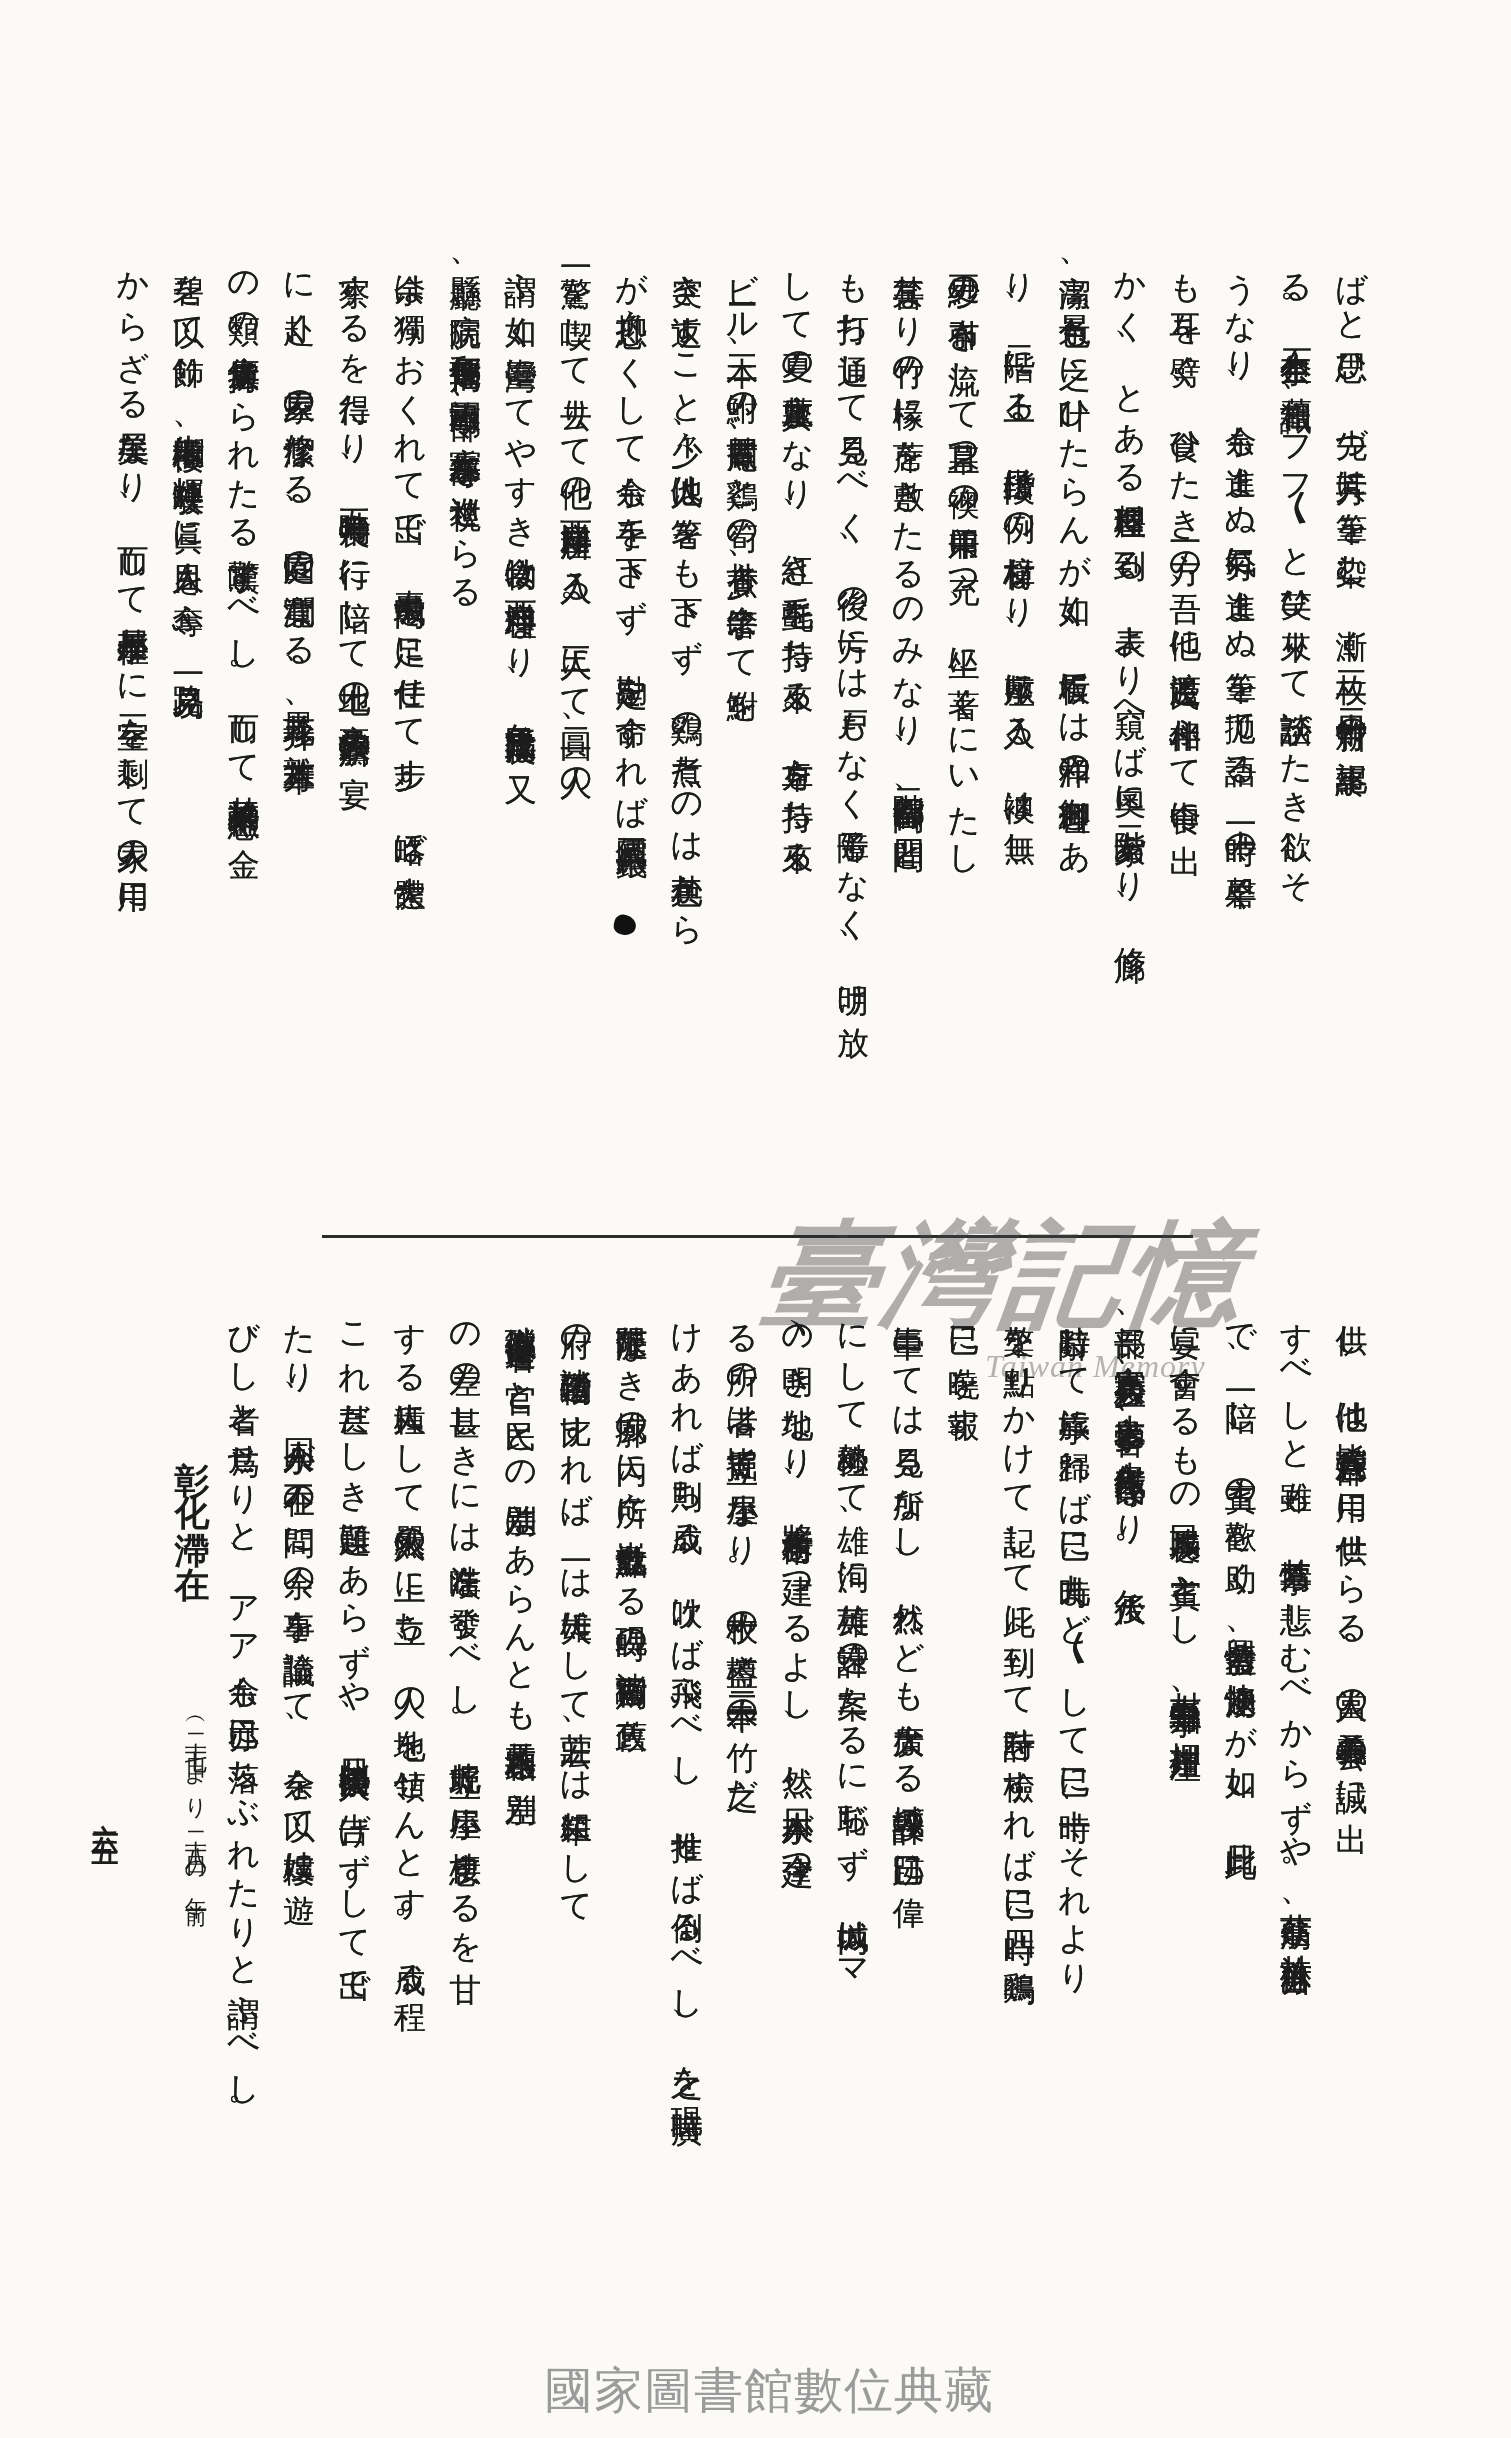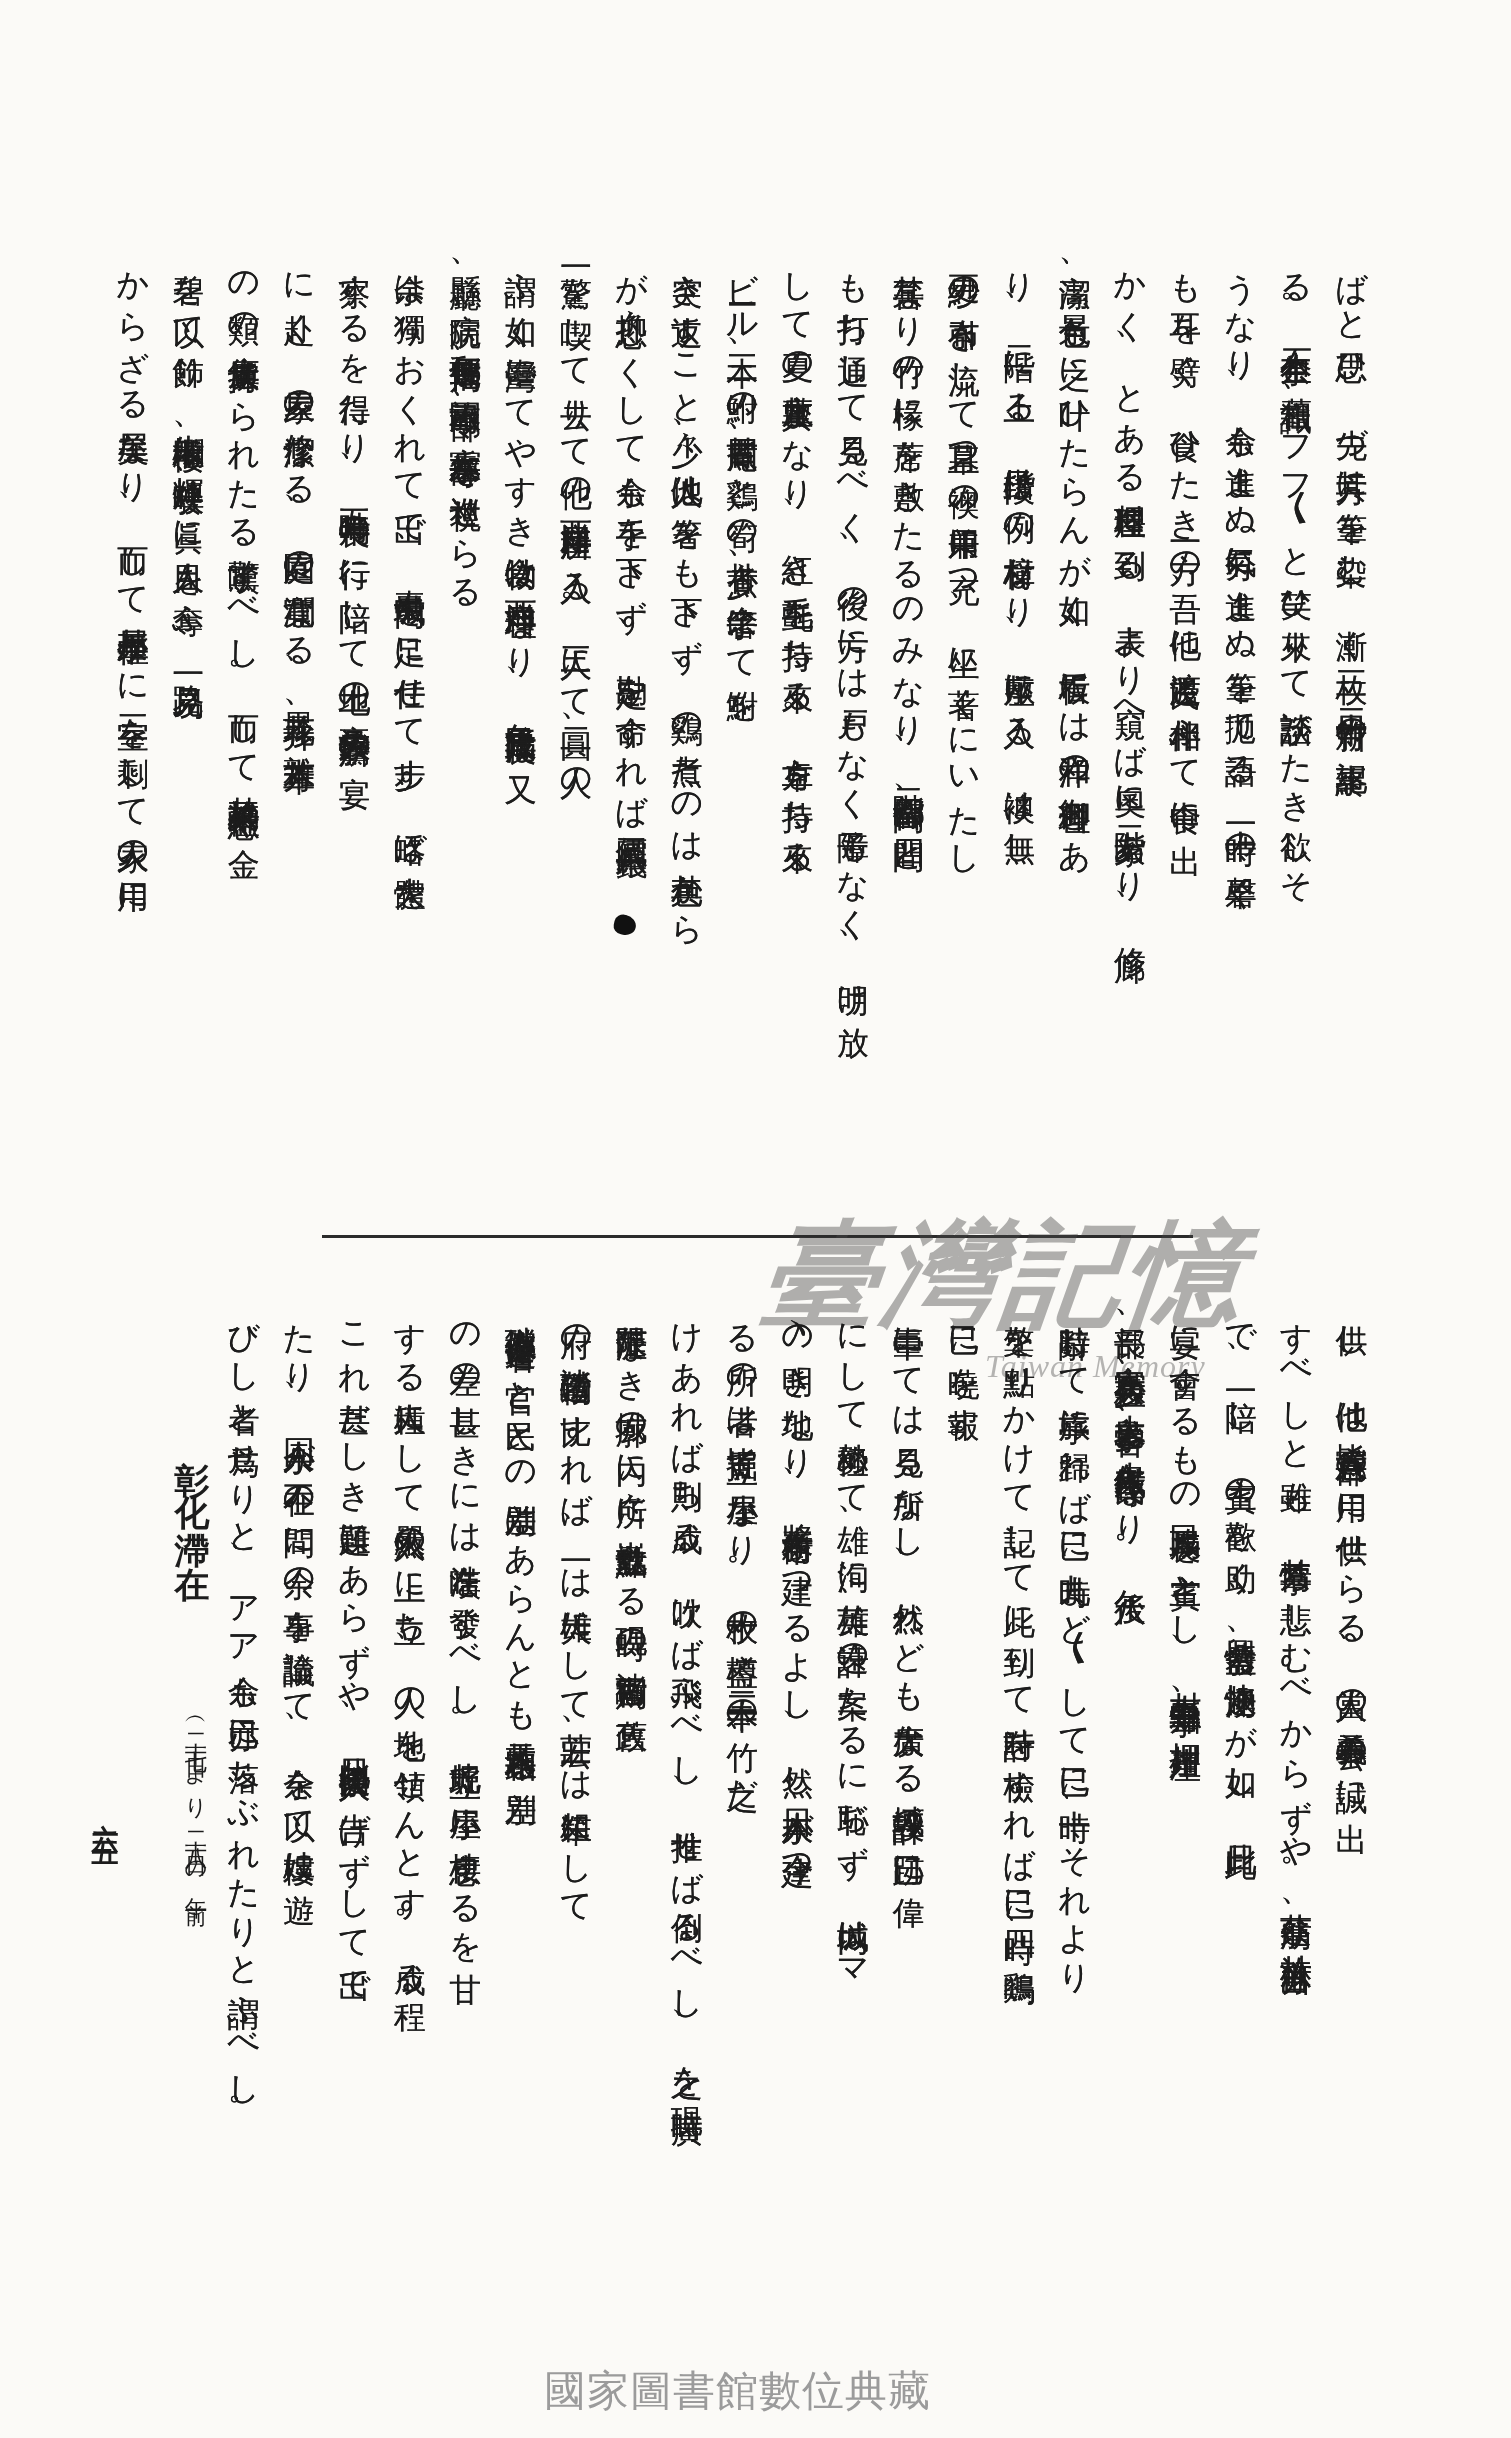--- a/index.html
+++ b/index.html
@@ -95,22 +95,22 @@
     font-size:32px;line-height:33px;
     font-style:italic;
     color:rgba(80,80,80,0.42);
     letter-spacing:1px;
     white-space:nowrap;
     pointer-events:none;
   }
   .footer-mark{
     position:absolute;
     left:544px;top:2362px;
-    font-family:Liberation Sans, sans-serif;
-    font-size:42px;line-height:57px;
+    font-family:Liberation Serif, serif;
+    font-size:49px;line-height:57px;
     letter-spacing:1px;
     color:#9b9b9b;
     white-space:nowrap;
   }
 </style>
 </head>
 <body>
 
 <div class="page">
 

